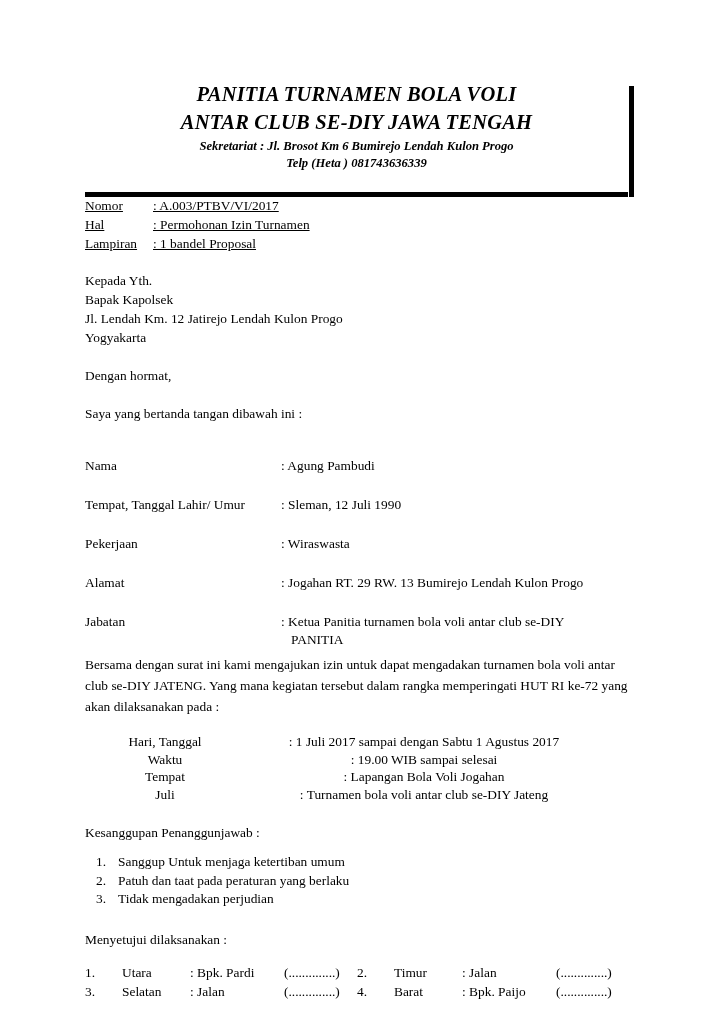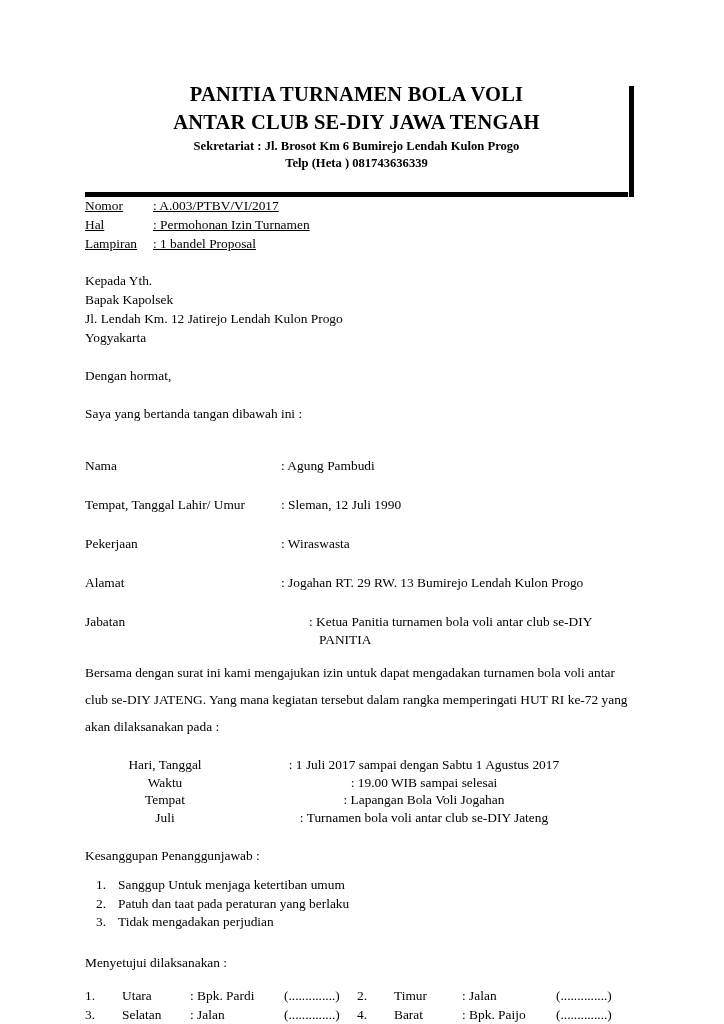--- a/index.html
+++ b/index.html
@@ -27,20 +27,21 @@
 
   
   .letterhead {
     position: absolute;
     left: 85px;
     top: 80px;
     width: 543px;
     text-align: center;
     border-bottom: 5px solid #000;
     padding-bottom: 20px;
+    font-style: italic;
   }
   .letterhead .shadow-right {
     position: absolute;
     right: -6px;
     top: 6px;
     bottom: -5px;
     width: 5px;
     background: #000;
   }
   .lh-line1 {
@@ -98,37 +99,38 @@
 
   
   .details {
     margin-top: 34px;
   }
   .det-row {
     display: flex;
     margin-bottom: 21px;
     line-height: 18px;
   }
-  .det-row:last-child { margin-bottom: 10px; gap: 28px; }
+  .det-row:last-child { margin-bottom: 0; }
   .det-label {
     width: 196px;
     flex: none;
     white-space: nowrap;
   }
   .det-value {
     flex: 1;
   }
   .det-value .cont {
     display: block;
     padding-left: 10px;
   }
 
   
   .para {
-    line-height: 27px;
+    margin-top: 5px;
+    line-height: 21px;
     text-align: left;
   }
 
   
   .schedule {
     margin-top: 16px;
     margin-left: 27px;
     text-align: center;
   }
   .sch-row {

